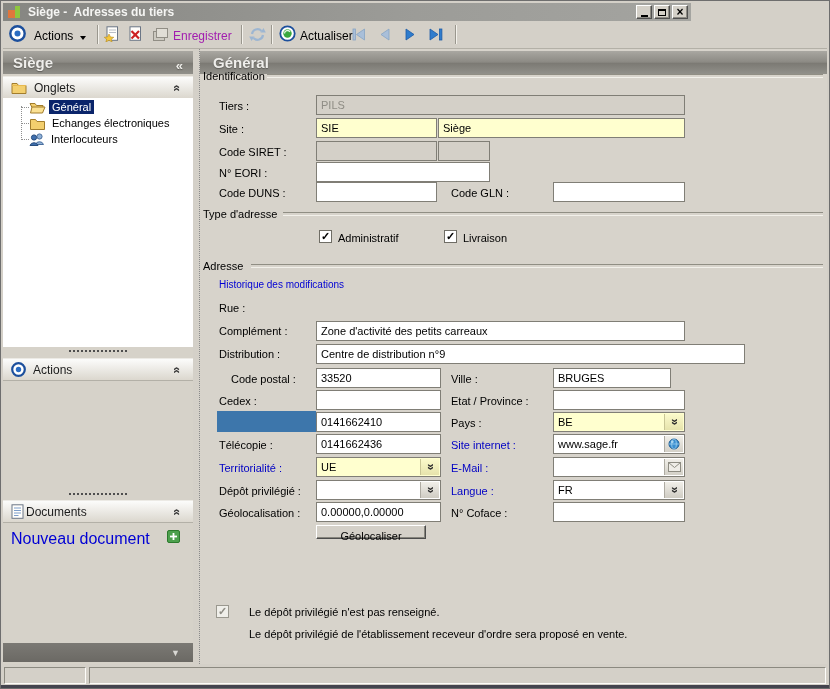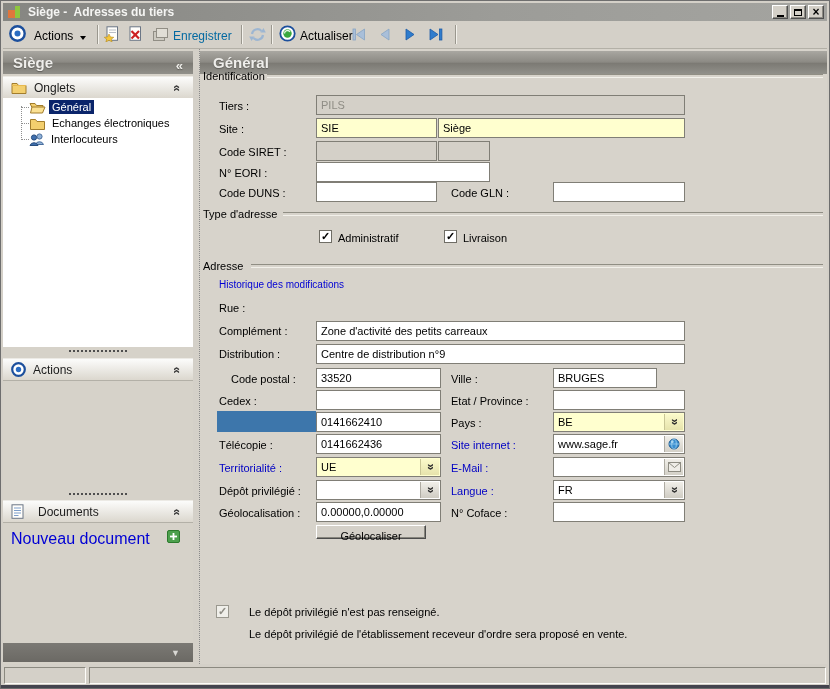--- a/index.html
+++ b/index.html
@@ -1,35 +1,35 @@
 <!DOCTYPE html>
 <html><head>
 <meta charset="utf-8">
 <style>
   html,body{margin:0;padding:0;background:#808080}
   .window{position:relative;width:830px;height:689px;background:#d4d0c8;
     font-family:"Liberation Sans",sans-serif;font-size:11px;overflow:hidden;
     border:1px solid #6e6e6e;box-sizing:border-box;color:#000}
   .abs{position:absolute}
   
-  .titlebar{position:absolute;left:2px;top:2px;width:824px;height:18px;
+  .titlebar{position:absolute;left:2px;top:2px;width:688px;height:18px;
     background:linear-gradient(90deg,#868682,#9c9c98 60%,#a4a4a0);display:flex;align-items:center;padding-left:5px;box-sizing:border-box}
   .title-text{color:#f5f5f3;font-weight:bold;font-size:12px;margin-left:6px;white-space:pre}
   .appicon{width:14px;height:14px;position:relative}
   .appicon .o{position:absolute;left:0;bottom:1px;width:7px;height:8px;background:#e0763c}
   .appicon .g{position:absolute;left:7px;bottom:1px;width:5px;height:12px;background:#8fc63f}
   .winbtn{width:16px;height:14px;background:#d4d0c8;border:1px solid;border-color:#ffffff #505050 #505050 #ffffff;
     box-shadow:inset -1px -1px 0 #8d8b84;display:flex;align-items:center;justify-content:center;margin-left:2px;box-sizing:border-box}
   .glyph-min{width:7px;height:2px;background:#000;margin-top:7px}
   .glyph-max{width:8px;height:7px;border:1px solid #000;border-top:2px solid #000;box-sizing:border-box}
   .glyph-close{font-size:12px;font-weight:bold;line-height:10px;color:#000}
   
   .toolbar{position:absolute;left:2px;top:20px;width:824px;height:27px;background:#d4d0c8;border-bottom:1px solid #b3b0a7}
   .tbtext{position:absolute;font-size:12px;white-space:nowrap}
-  .tbtext.dis{color:#0369a1}
+  .tbtext.dis{color:#a21caf}
   .sep{position:absolute;top:24px;height:19px;width:1px;background:#9a978e;box-shadow:1px 0 0 #f4f2ec}
   .caret{display:inline-block;width:0;height:0;border-left:3px solid transparent;border-right:3px solid transparent;border-top:4px solid #000}
   
   .hdrbar{position:absolute;height:23px;background:linear-gradient(180deg,#a9a7a1 0%,#8c8a84 48%,#7c7a74 54%,#91908a 100%);
     color:#efeeeb;font-weight:bold;font-size:15px;line-height:23px;padding-left:10px;box-sizing:border-box;text-shadow:0 1px 1px #5f5e59}
   
   .sidebar{position:absolute;left:2px;top:48px;width:190px;height:615px;background:#d6d2c9}
   .sechdr{position:absolute;left:0;width:190px;height:23px;background:linear-gradient(180deg,#fcfcfb,#dbd7ce);
     border-top:1px solid #eceae5;border-bottom:1px solid #b3b0a7;box-sizing:border-box;display:flex;align-items:center;font-size:12px;color:#1c1c1c}
   .chevs{font-size:12px;font-weight:bold;color:#3a3a3a;display:inline-block;transform:rotate(90deg);line-height:10px}
@@ -246,21 +246,21 @@
     <div class="sechdr" style="top:451px">
       <span style="margin-left:8px">
         <svg width="13" height="15" viewBox="0 0 13 15">
             <rect x="1" y="0.8" width="11" height="13.5" fill="#fffefb" stroke="#6b7686"></rect>
             <line x1="3" y1="4" x2="10" y2="4" stroke="#7d9ecb"></line>
             <line x1="3" y1="6.5" x2="10" y2="6.5" stroke="#7d9ecb"></line>
             <line x1="3" y1="9" x2="10" y2="9" stroke="#7d9ecb"></line>
             <line x1="3" y1="11.5" x2="7.5" y2="11.5" stroke="#7d9ecb"></line>
           </svg>
       </span>
-      <span style="margin-left:14px">Documents</span>
+      <span style="margin-left:2px">Documents</span>
       <span class="chevs up-right">«</span>
     </div>
     <span class="link" style="left:8px;top:481px;font-size:16px">Nouveau document</span>
     <span class="abs" style="left:164px;top:481px">
       <svg width="13" height="13" viewBox="0 0 13 13">
           <rect x="0.5" y="0.5" width="12" height="12" rx="1.5" fill="#4da04d" stroke="#2c7a2c"></rect>
           <line x1="6.5" y1="3" x2="6.5" y2="10" stroke="#fff" stroke-width="1.8"></line>
           <line x1="3" y1="6.5" x2="10" y2="6.5" stroke="#fff" stroke-width="1.8"></line>
         </svg>
     </span>
@@ -310,26 +310,26 @@
   <span class="lbl" style="left:202px;top:258px">Adresse</span>
   <span class="grpline" style="left:250px;top:263px;width:572px"></span>
   <span class="link" style="left:218px;top:278px">Historique des modifications</span>
 
   <span class="lbl" style="left:218px;top:300px">Rue :</span>
 
   <span class="lbl" style="left:218px;top:323px">Complément :</span>
   <div class="fld" style="left:315px;top:320px;width:369px"><span class="val">Zone d'activité des petits carreaux</span></div>
 
   <span class="lbl" style="left:218px;top:346px">Distribution :</span>
-  <div class="fld" style="left:315px;top:343px;width:369px"><span class="val">Centre de distribution n°9</span></div>
+  <div class="fld" style="left:315px;top:343px;width:429px"><span class="val">Centre de distribution n°9</span></div>
 
   <span class="lbl" style="left:230px;top:371px">Code postal :</span>
   <div class="fld" style="left:315px;top:367px;width:125px"><span class="val">33520</span></div>
   <span class="lbl" style="left:450px;top:371px">Ville :</span>
-  <div class="fld" style="left:552px;top:367px;width:104px"><span class="val">BRUGES</span></div>
+  <div class="fld" style="left:552px;top:367px;width:118px"><span class="val">BRUGES</span></div>
 
   <span class="lbl" style="left:218px;top:393px">Cedex :</span>
   <div class="fld" style="left:315px;top:389px;width:125px"></div>
   <span class="lbl" style="left:450px;top:393px">Etat / Province :</span>
   <div class="fld" style="left:552px;top:389px;width:132px"></div>
 
   <span class="hlblock" style="left:216px;top:410px;width:99px;height:21px"></span>
   <div class="fld" style="left:315px;top:411px;width:125px"><span class="val">0141662410</span></div>
   <span class="lbl" style="left:450px;top:415px">Pays :</span>
   <div class="fld yel" style="left:552px;top:411px;width:132px">

